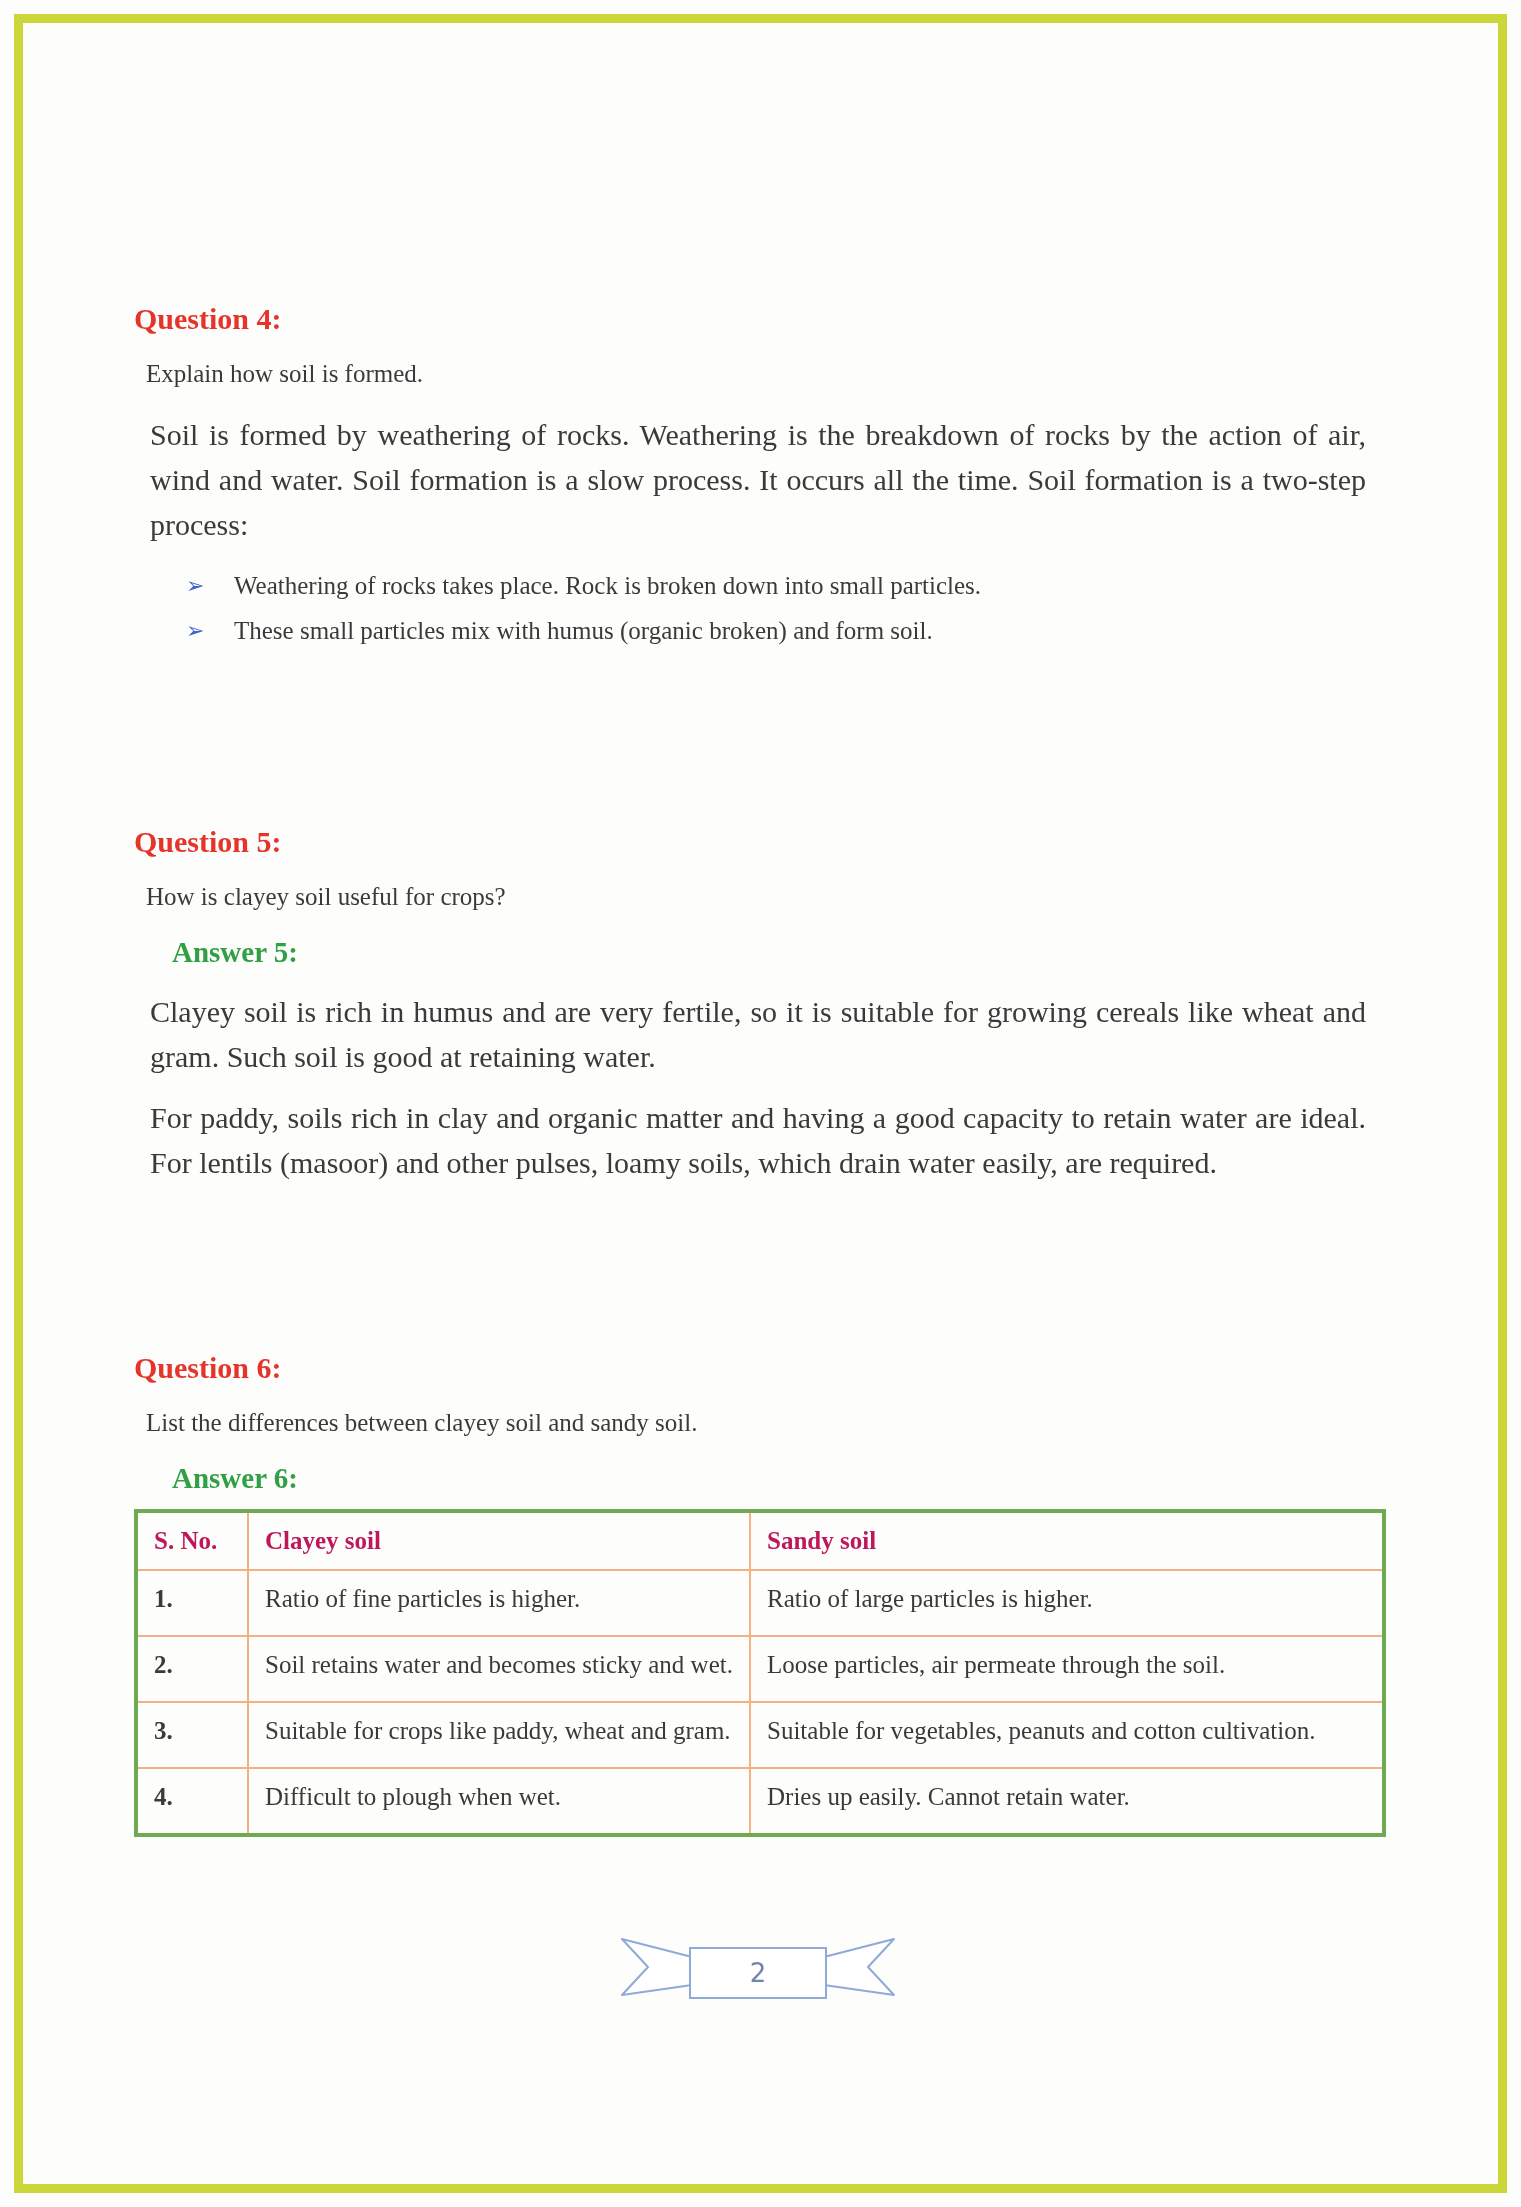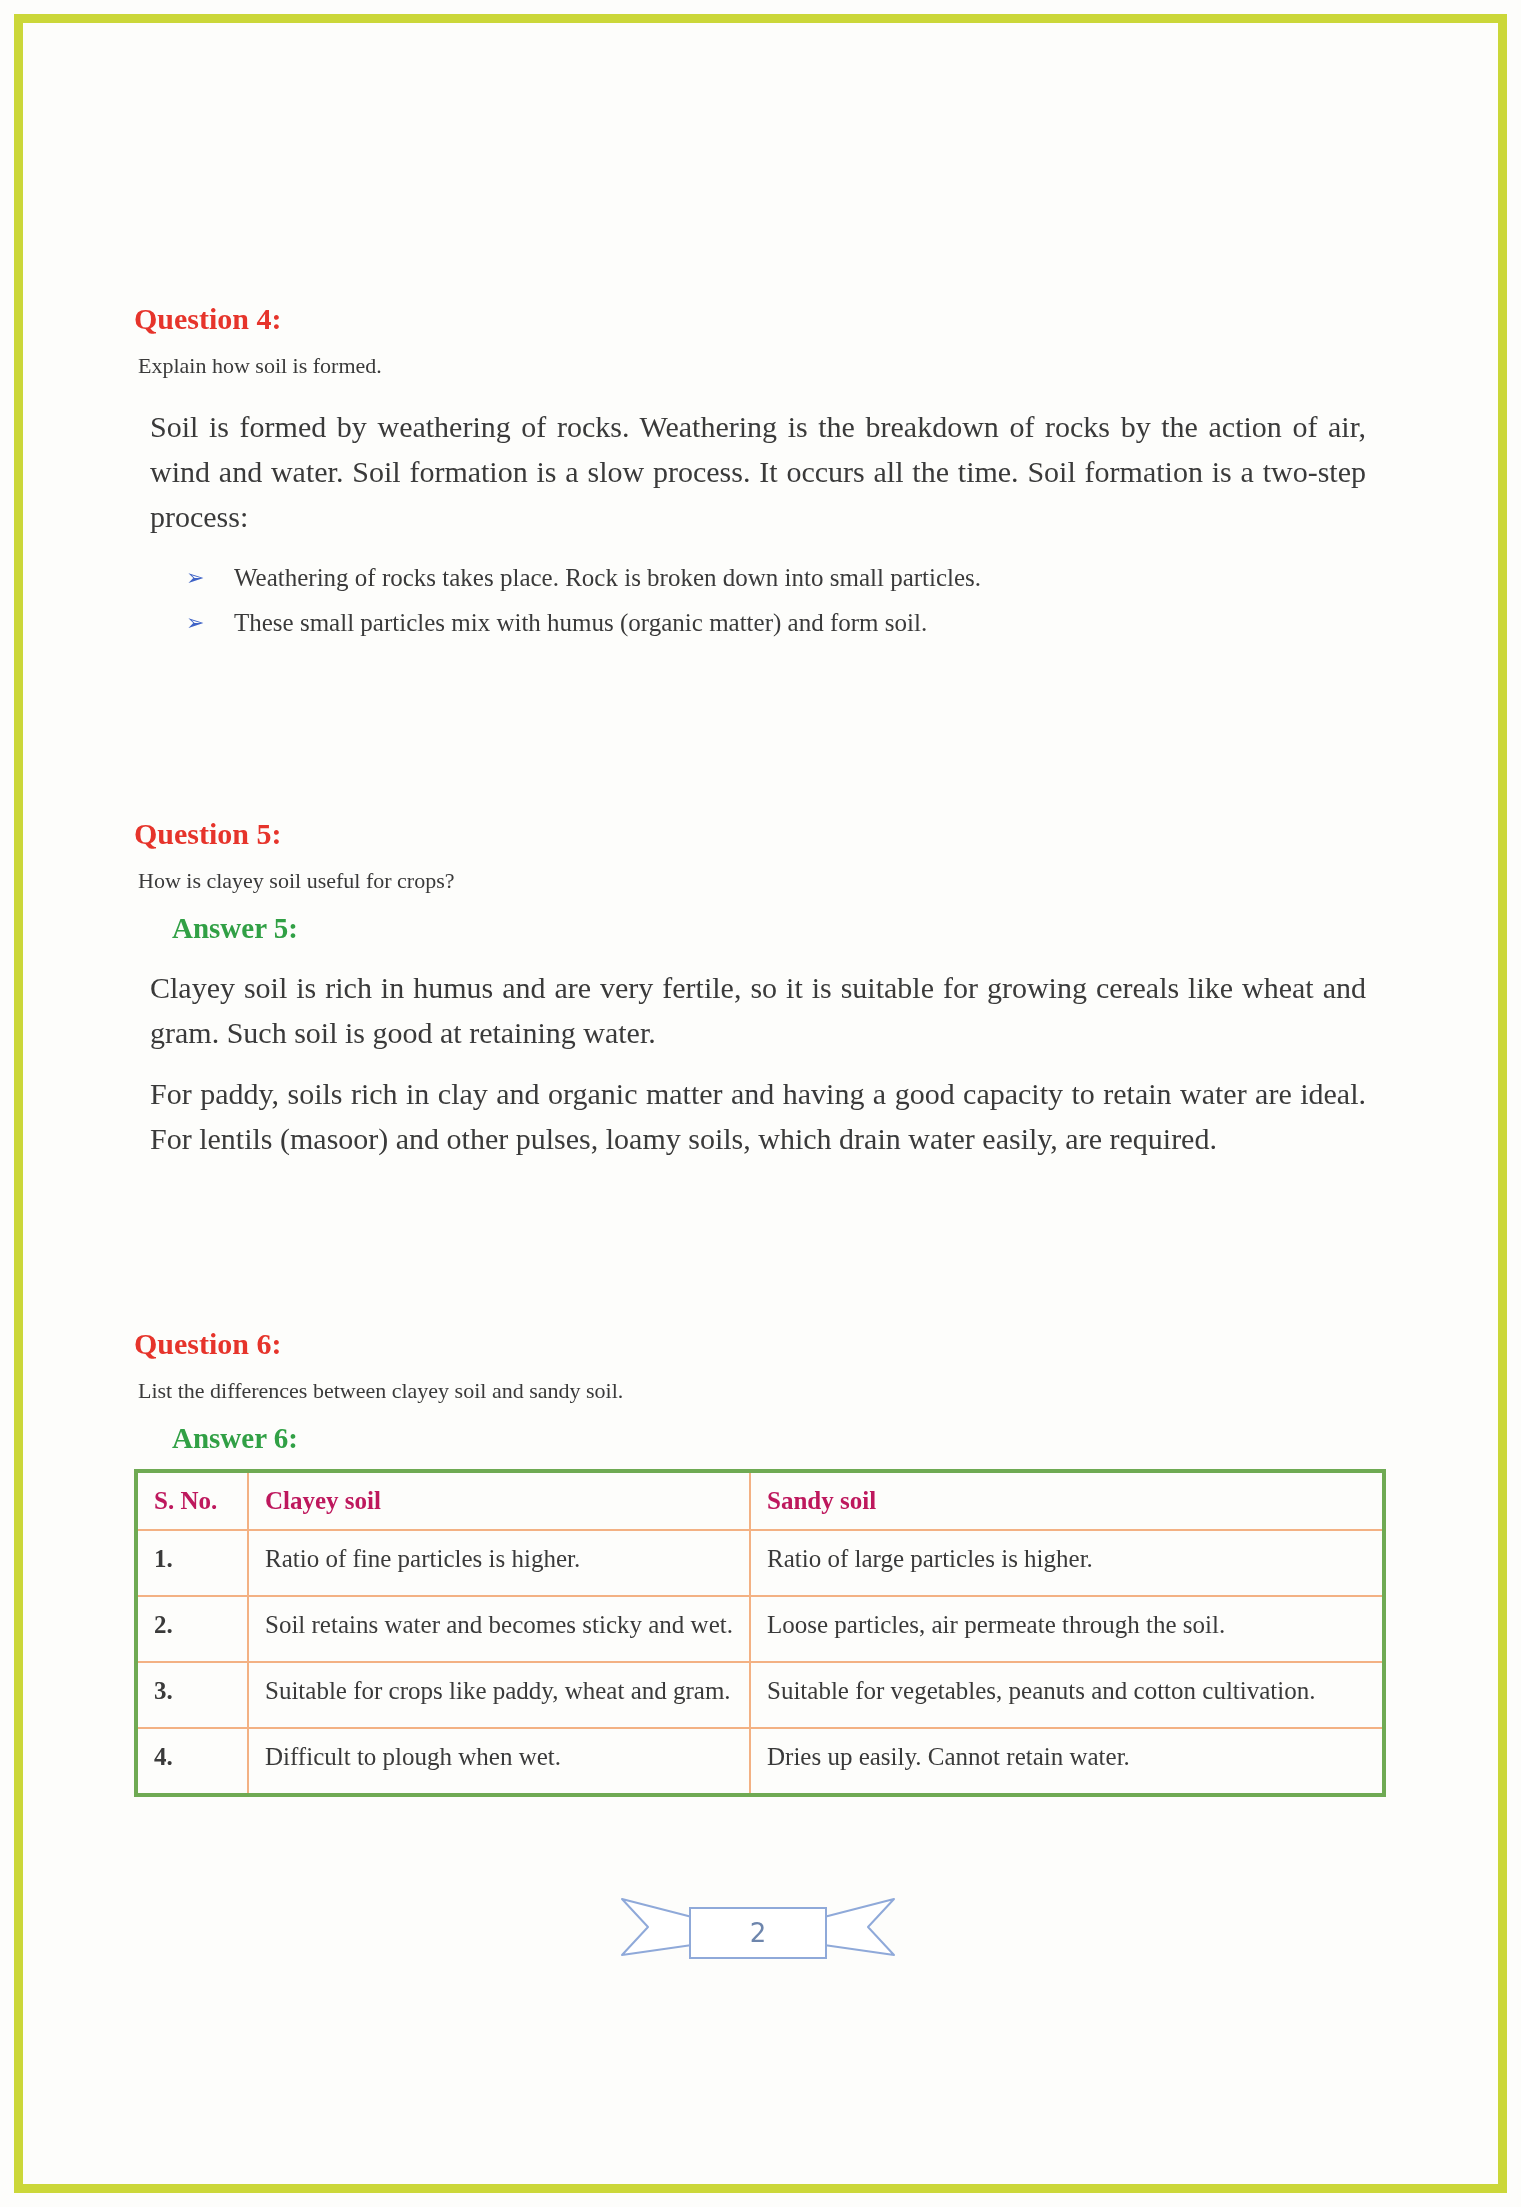--- a/index.html
+++ b/index.html
@@ -33,23 +33,23 @@
   #section-q6 { margin-top: 162px; }
 
   .q-label {
     color: #e6342b;
     font-size: 30px;
     font-weight: bold;
     line-height: 42px;
     margin: 0;
   }
   .q-text {
-    font-size: 22px;
+    font-size: 25px;
     line-height: 44px;
-    margin: 4px;
+    margin: 12px;
   }
   .a-label {
     color: #31a045;
     font-size: 29px;
     font-weight: bold;
     line-height: 42px;
     margin: 0;
     padding-left: 38px;
   }
   .para {
@@ -123,21 +123,21 @@
   <section class="qa-section" id="section-q4">
     <h2 class="q-label">Question 4:</h2>
     <p class="q-text">Explain how soil is formed.</p>
     <p class="para">Soil is formed by weathering of rocks. Weathering is the breakdown of rocks by the action of air, wind and water. Soil formation is a slow process. It occurs all the time. Soil formation is a two-step process:</p>
     <div class="bullet-row">
       <span class="bullet-arrow">➢</span>
       <span class="bullet-text">Weathering of rocks takes place. Rock is broken down into small particles.</span>
     </div>
     <div class="bullet-row">
       <span class="bullet-arrow">➢</span>
-      <span class="bullet-text">These small particles mix with humus (organic matter) and form soil.</span>
+      <span class="bullet-text">These small particles mix with humus (organic broken) and form soil.</span>
     </div>
   </section>
 
   <section class="qa-section" id="section-q5">
     <h2 class="q-label">Question 5:</h2>
     <p class="q-text">How is clayey soil useful for crops?</p>
     <h3 class="a-label">Answer 5:</h3>
     <p class="para">Clayey soil is rich in humus and are very fertile, so it is suitable for growing cereals like wheat and gram. Such soil is good at retaining water.</p>
     <p class="para">For paddy, soils rich in clay and organic matter and having a good capacity to retain water are ideal. For lentils (masoor) and other pulses, loamy soils, which drain water easily, are required.</p>
   </section>

